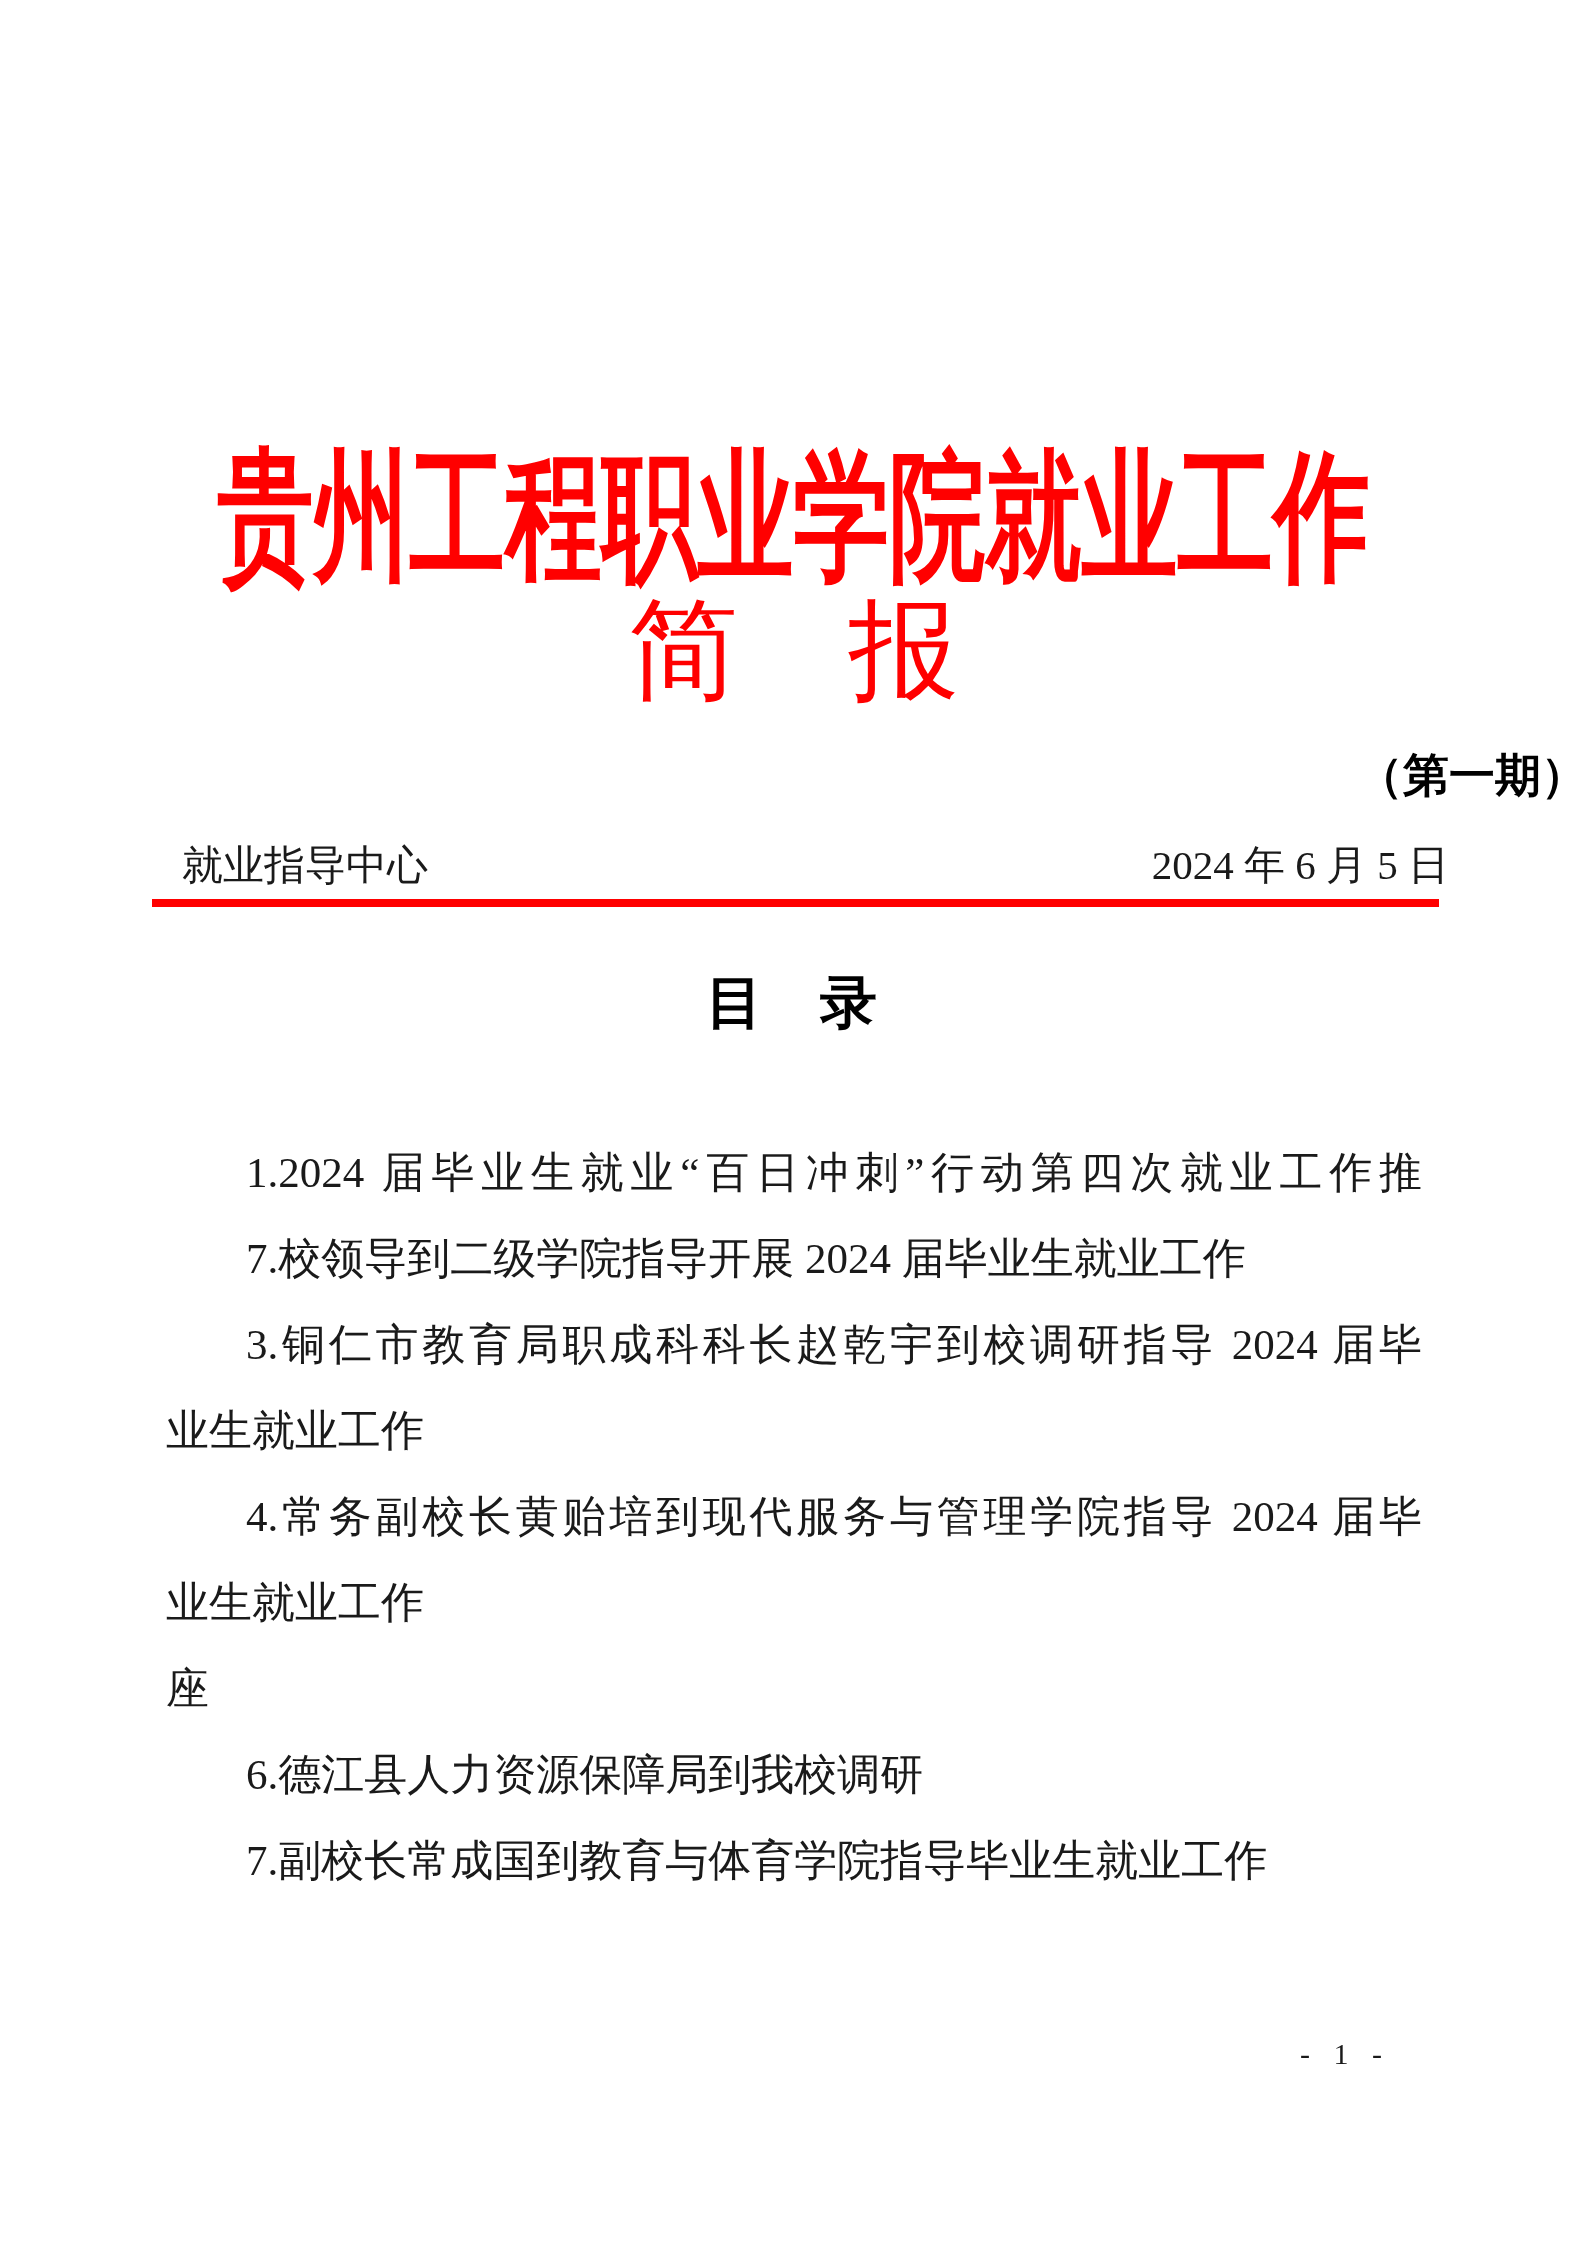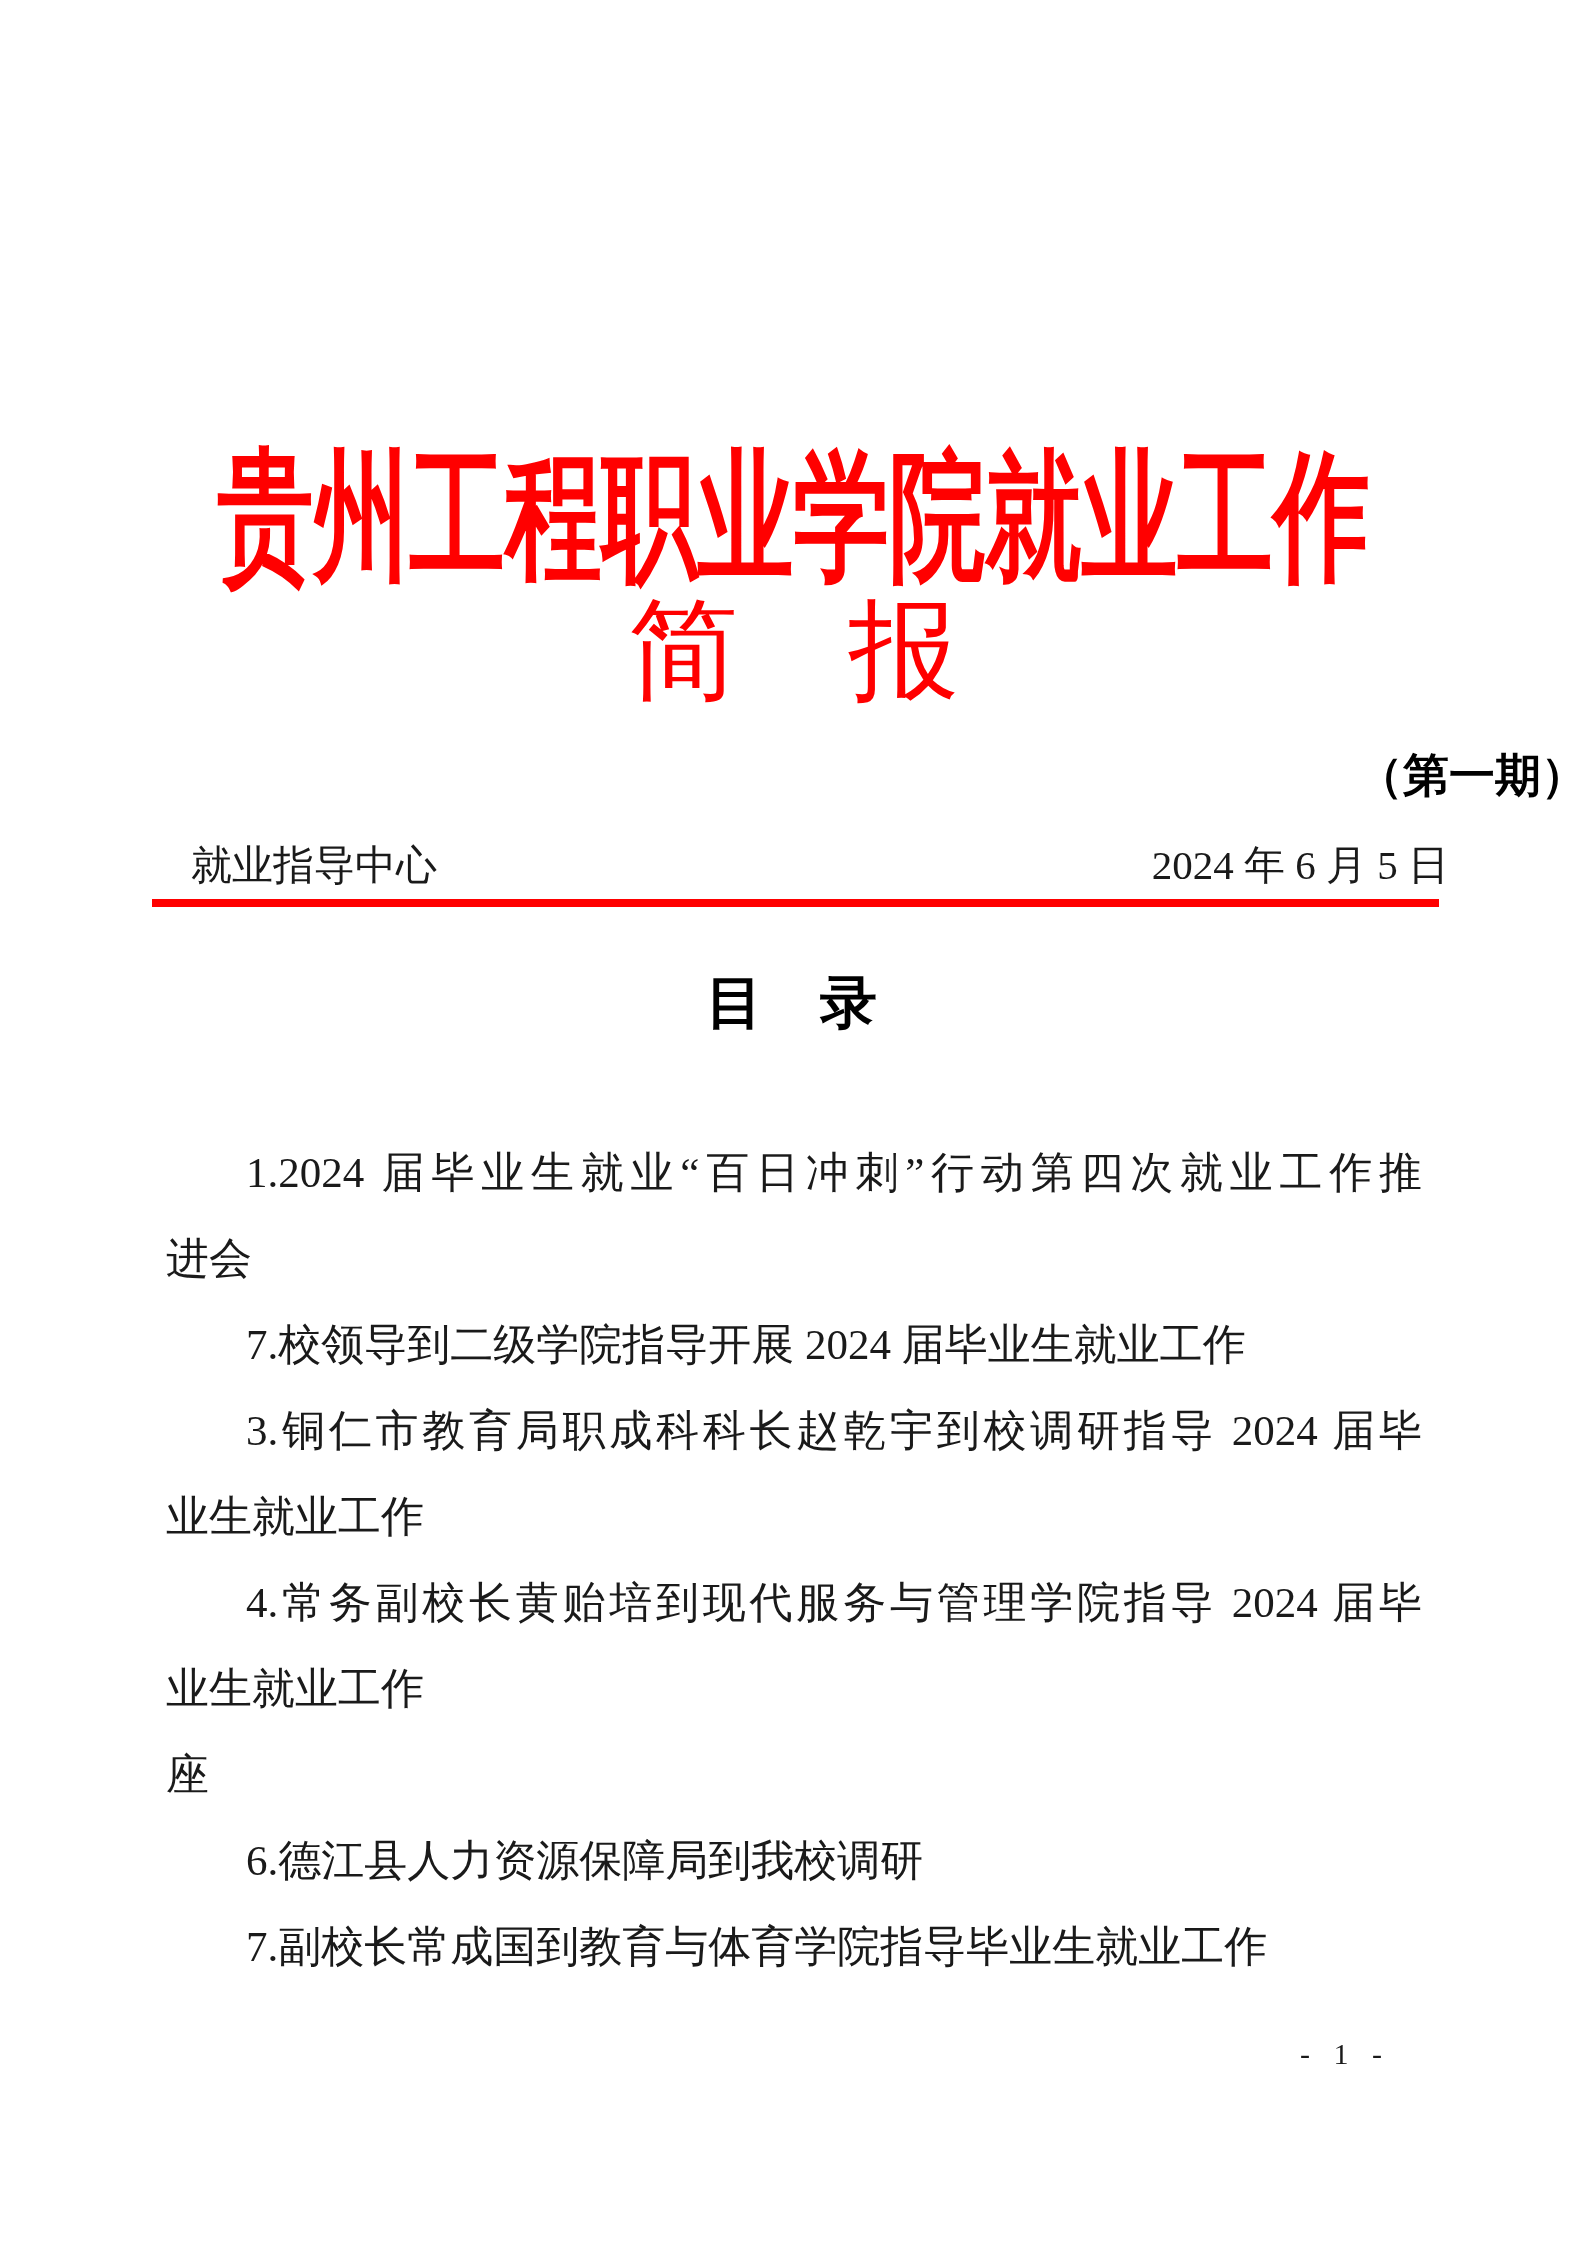--- a/index.html
+++ b/index.html
@@ -58,21 +58,20 @@
     position: absolute;
     top: 843px;
     left: 182px;
     right: 138px;
     display: flex;
     justify-content: space-between;
     align-items: baseline;
     font-size: 41px;
     line-height: 1.1;
     color: #1a1a1a;
-    margin-left: 9px;
   }
   .red-rule {
     position: absolute;
     top: 899px;
     left: 152px;
     right: 148px;
     height: 8px;
     background: var(--accent);
   }
   .toc-heading {
@@ -135,21 +134,20 @@
     <span>就业指导中心</span>
     <span>2024 年 6 月 5 日</span>
   </div>
 
   <div class="red-rule"></div>
 
   <div class="toc-heading">目　录</div>
 
   <div class="toc">
     <p class="indent fill">1.2024 届毕业生就业“百日冲刺”行动第四次就业工作推</p>
-    <p>进会</p>
     <p class="indent">7.校领导到二级学院指导开展 2024 届毕业生就业工作</p>
     <p class="indent fill">3.铜仁市教育局职成科科长赵乾宇到校调研指导 2024 届毕</p>
     <p>业生就业工作</p>
     <p class="indent fill">4.常务副校长黄贻培到现代服务与管理学院指导 2024 届毕</p>
     <p>业生就业工作</p>
     <p>座</p>
     <p class="indent">6.德江县人力资源保障局到我校调研</p>
     <p class="indent">7.副校长常成国到教育与体育学院指导毕业生就业工作</p>
   </div>
 

